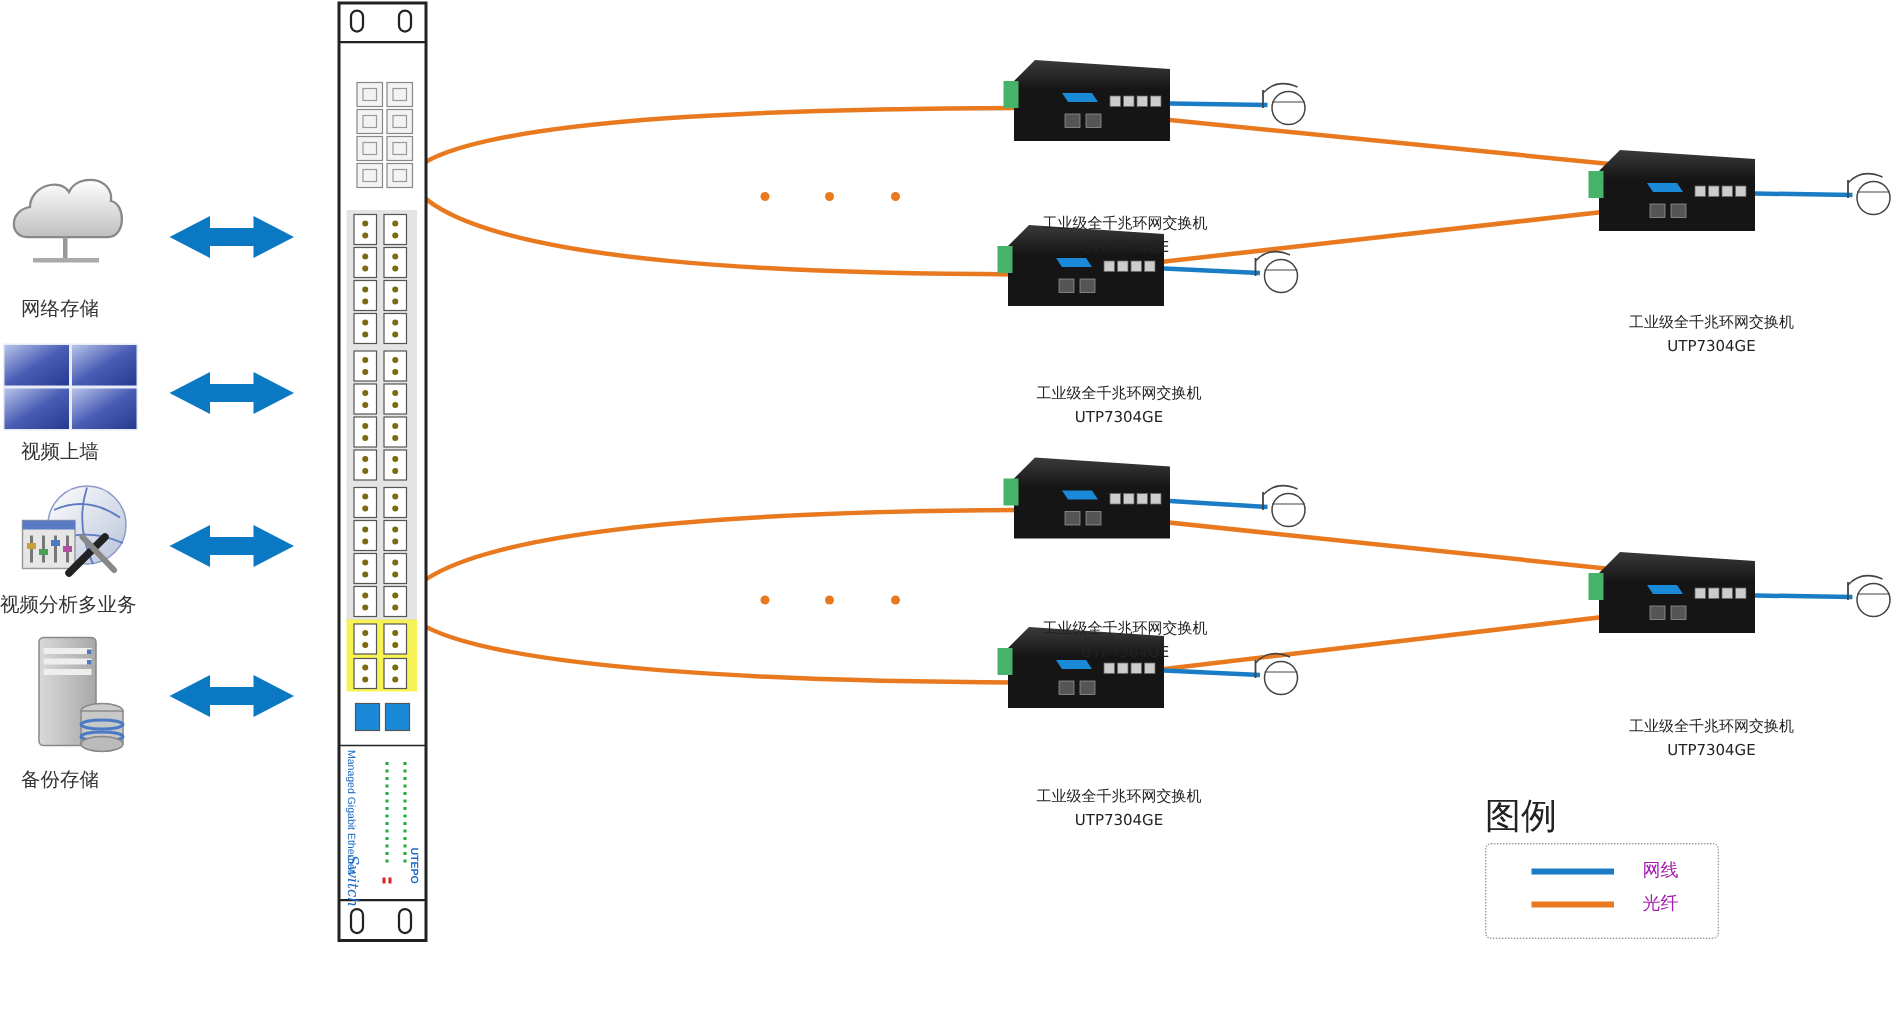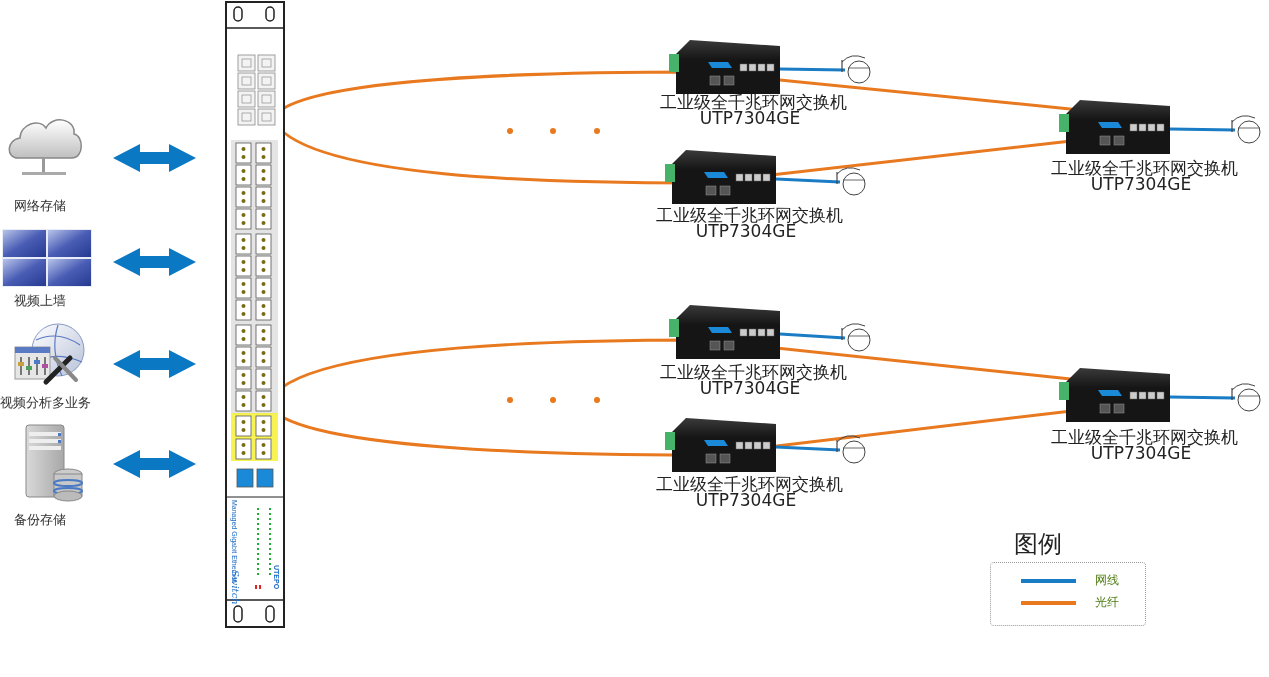--- a/index.html
+++ b/index.html
@@ -1,23 +1,23 @@
 <!DOCTYPE html>
 <html><head>
 <meta charset="utf-8">
 <style>
   html, body { margin: 0; padding: 0; background: #ffffff; }
   body { width: 1269px; height: 677px; position: relative; overflow: hidden;
          font-family: "DejaVu Sans", "Liberation Sans", sans-serif; color: #222; }
   .left-label { position: absolute; font-size: 13px; color: #333; white-space: nowrap; text-align: center; }
-  .dev-label { position: absolute; font-size: 17px; color: #222; text-align: center; line-height: 16px; width: 180px; white-space: nowrap; }
+  .dev-label { position: absolute; font-size: 10px; color: #222; text-align: center; line-height: 16px; width: 180px; white-space: nowrap; margin-top: 48px; }
   .core-label { position: absolute; font-size: 15px; color: #222; text-align: center; line-height: 19px; width: 260px; letter-spacing: 0.5px; }
-  .legend-title { position: absolute; font-size: 24px; color: #222; margin-left: 24px; }
+  .legend-title { position: absolute; font-size: 24px; color: #222; }
   .legend-box { position: absolute; border: 1px dotted #999; border-radius: 4px; }
-  .legend-text { position: absolute; font-size: 12px; color: #4d7c0f; text-align: right; }
+  .legend-text { position: absolute; font-size: 12px; color: #a21caf; text-align: right; }
   svg { position: absolute; left: 0; top: 0; }
 </style>
 </head>
 <body>
 
 <svg width="1269" height="677" viewBox="0 0 1269 677">
   <defs>
     <linearGradient id="cloudG" x1="0" y1="0" x2="0" y2="1">
       <stop offset="0" stop-color="#ffffff"></stop>
         <stop offset="1" stop-color="#bfbfbf"></stop>

